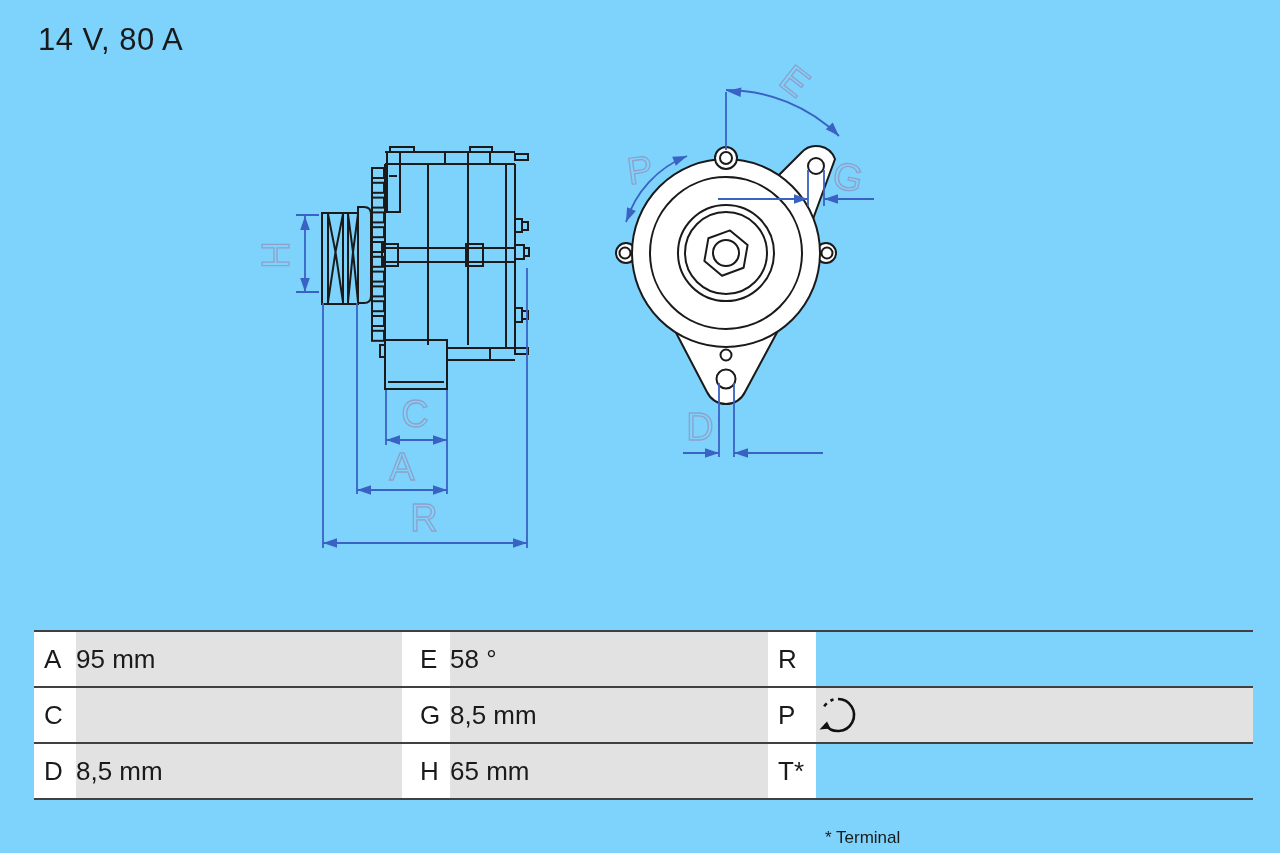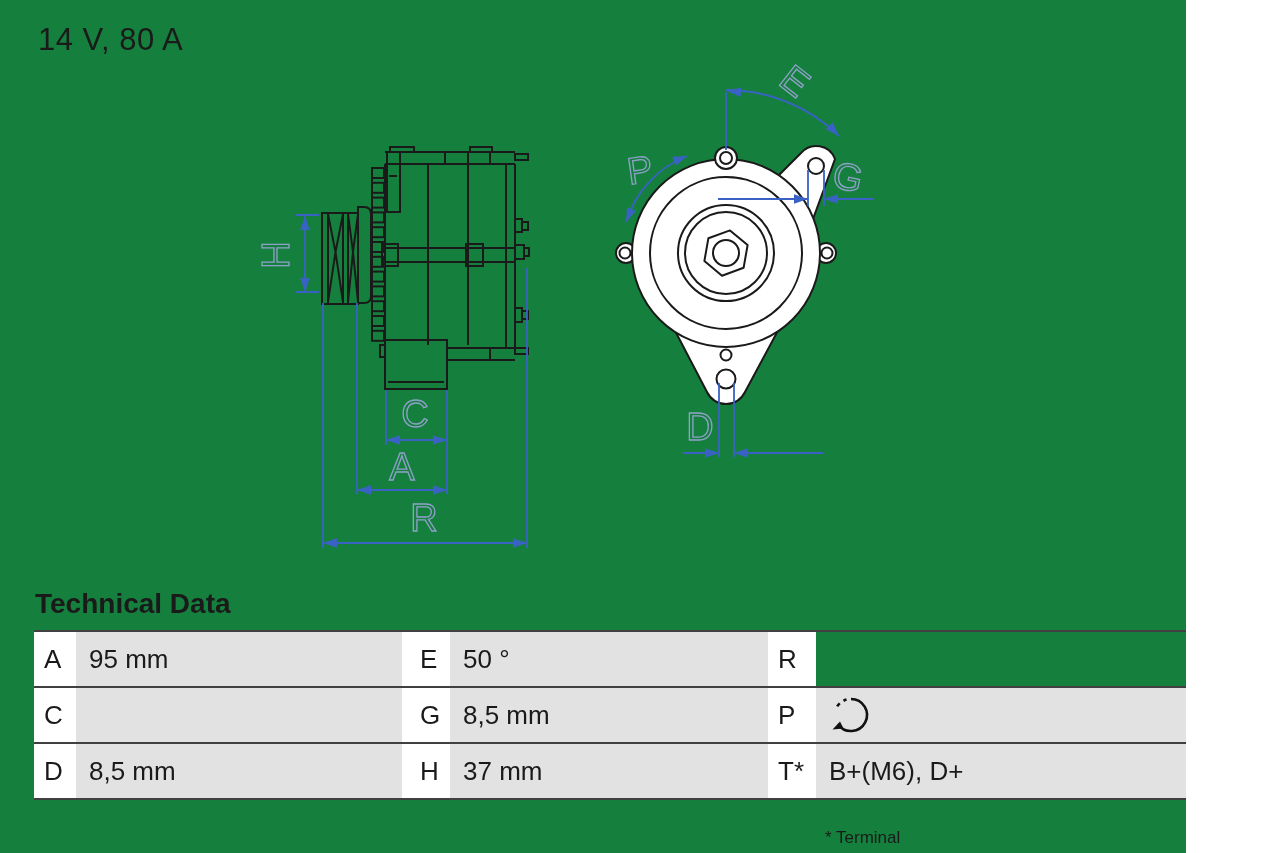--- a/index.html
+++ b/index.html
@@ -1,27 +1,27 @@
 <!DOCTYPE html>
 <html><head>
 <meta charset="utf-8">
 <style>
   html,body{margin:0;padding:0;background:#fff;}
-  .stage{position:relative;width:1186px;height:853px;background:#15803d;overflow:hidden;
+  .stage{position:relative;width:1280px;height:853px;background:#7dd3fc;overflow:hidden;
          font-family:"Liberation Sans",sans-serif;color:#1a1a1a;text-decoration:underline;}
   .page-title{position:absolute;left:38px;top:22px;font-size:31px;letter-spacing:.5px;}
   .drawing{position:absolute;left:0;top:0;width:1280px;height:853px;}
   .tech-heading{position:absolute;left:35px;top:588px;font-size:28px;font-weight:bold;}
   .tech-table{position:absolute;left:34px;top:630px;width:1219px;border-top:2px solid #404040;}
   .trow{display:grid;grid-template-columns:42px 326px 48px 318px 48px 437px;height:54px;
         border-bottom:2px solid #404040;font-size:26px;}
   .cell{display:flex;align-items:center;height:100%;}
   .lcell{background:#ffffff;padding-left:10px;}
   .lcell.c2{padding-left:18px;}
-  .vcell{background:#e2e2e2;padding-left:13px;}
+  .vcell{background:#e2e2e2;}
   .footnote{position:absolute;left:825px;top:805px;font-size:17px;margin-top:23px;}
   svg text.dimlabel{font-family:"Liberation Sans",sans-serif;font-size:38px;
        fill:none;stroke:#8fa0ca;stroke-width:1.3px;text-anchor:middle;}
 </style>
 </head>
 <body>
 
 <div class="stage">
 
   <div class="page-title">14 V, 80 A</div>
@@ -143,49 +143,47 @@
       <text class="dimlabel" transform="translate(415,414)" dominant-baseline="central">C</text>
       <text class="dimlabel" transform="translate(402,467)" dominant-baseline="central">A</text>
       <text class="dimlabel" transform="translate(424,518)" dominant-baseline="central">R</text>
       <text class="dimlabel" transform="translate(795,81) rotate(38)" dominant-baseline="central">E</text>
       <text class="dimlabel" transform="translate(640,170) rotate(-8)" dominant-baseline="central">P</text>
       <text class="dimlabel" transform="translate(848,177) rotate(12)" dominant-baseline="central">G</text>
       <text class="dimlabel" transform="translate(700,427)" dominant-baseline="central">D</text>
     </g>
   </svg>
 
-  <div class="tech-heading">Technical Data</div>
 
   <div class="tech-table">
     <div class="trow">
       <div class="cell lcell">A</div>
       <div class="cell vcell">95 mm</div>
       <div class="cell lcell c2">E</div>
-      <div class="cell vcell">50 °</div>
+      <div class="cell vcell">58 °</div>
       <div class="cell lcell">R</div>
     </div>
     <div class="trow">
       <div class="cell lcell">C</div>
       <div class="cell vcell"></div>
       <div class="cell lcell c2">G</div>
       <div class="cell vcell">8,5 mm</div>
       <div class="cell lcell">P</div>
       <div class="cell vcell">
         <svg width="44" height="40" viewBox="0 0 44 40">
           <path d="M22,4 A16,16 0 1 1 8.9,29.2" fill="none" stroke="#111111" stroke-width="2.6"></path>
           <path d="M8.2,11.4 A16,16 0 0 1 17.5,4.6" fill="none" stroke="#111111" stroke-width="2.6" stroke-dasharray="4 4.5"></path>
           <polygon points="3.5,34.5 11,26.5 14.5,33.5" fill="#111111"></polygon>
         </svg>
       </div>
     </div>
     <div class="trow">
       <div class="cell lcell">D</div>
       <div class="cell vcell">8,5 mm</div>
       <div class="cell lcell c2">H</div>
-      <div class="cell vcell">37 mm</div>
+      <div class="cell vcell">65 mm</div>
       <div class="cell lcell">T*</div>
-      <div class="cell vcell">B+(M6), D+</div>
     </div>
   </div>
 
   <div class="footnote">* Terminal</div>
 
 </div>
 
 </body></html>

